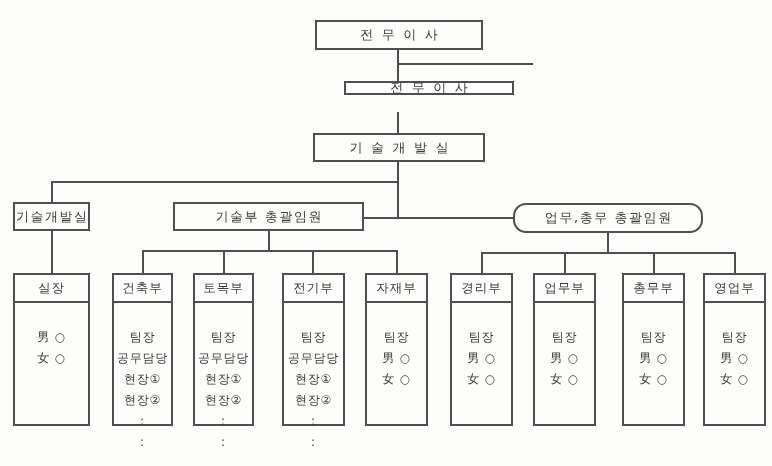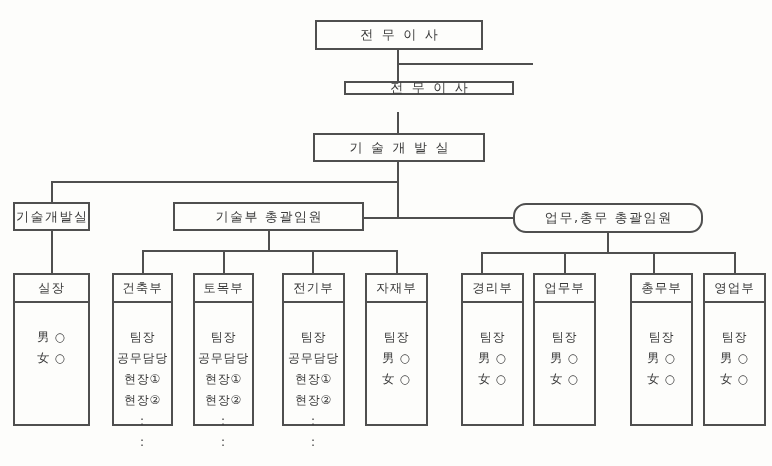--- a/index.html
+++ b/index.html
@@ -132,39 +132,39 @@
 
   <div class="dept" style="left:365px;width:63px;">
     <div class="dept-header">자재부</div>
     <div class="dept-items">
       <div class="dept-item">팀장</div>
       <div class="dept-item">男 ○</div>
       <div class="dept-item">女 ○</div>
     </div>
   </div>
 
-  <div class="dept" style="left:450px;width:63px;margin-left:11px;">
+  <div class="dept" style="left:450px;width:63px;">
     <div class="dept-header">경리부</div>
     <div class="dept-items">
       <div class="dept-item">팀장</div>
       <div class="dept-item">男 ○</div>
       <div class="dept-item">女 ○</div>
     </div>
   </div>
 
   <div class="dept" style="left:533px;width:63px;">
     <div class="dept-header">업무부</div>
     <div class="dept-items">
       <div class="dept-item">팀장</div>
       <div class="dept-item">男 ○</div>
       <div class="dept-item">女 ○</div>
     </div>
   </div>
 
-  <div class="dept" style="left:622px;width:63px;margin-left:8px;">
+  <div class="dept" style="left:622px;width:63px;">
     <div class="dept-header">총무부</div>
     <div class="dept-items">
       <div class="dept-item">팀장</div>
       <div class="dept-item">男 ○</div>
       <div class="dept-item">女 ○</div>
     </div>
   </div>
 
   <div class="dept" style="left:703px;width:63px;">
     <div class="dept-header">영업부</div>

